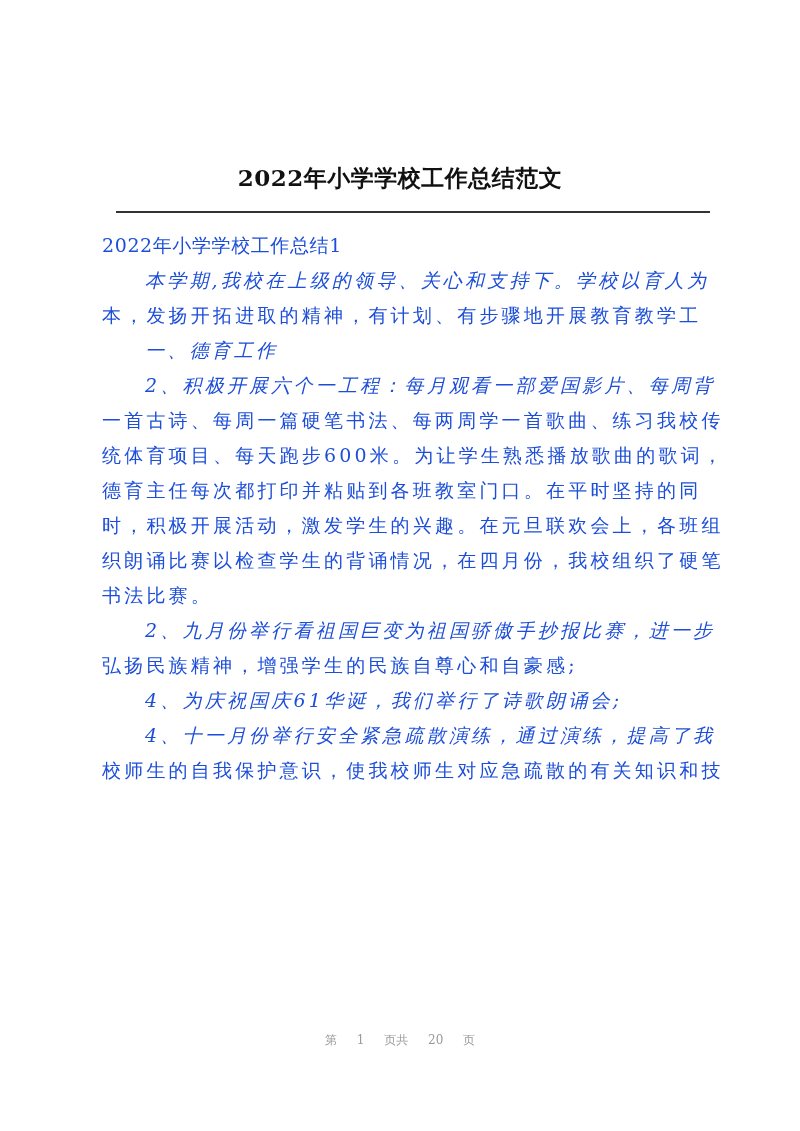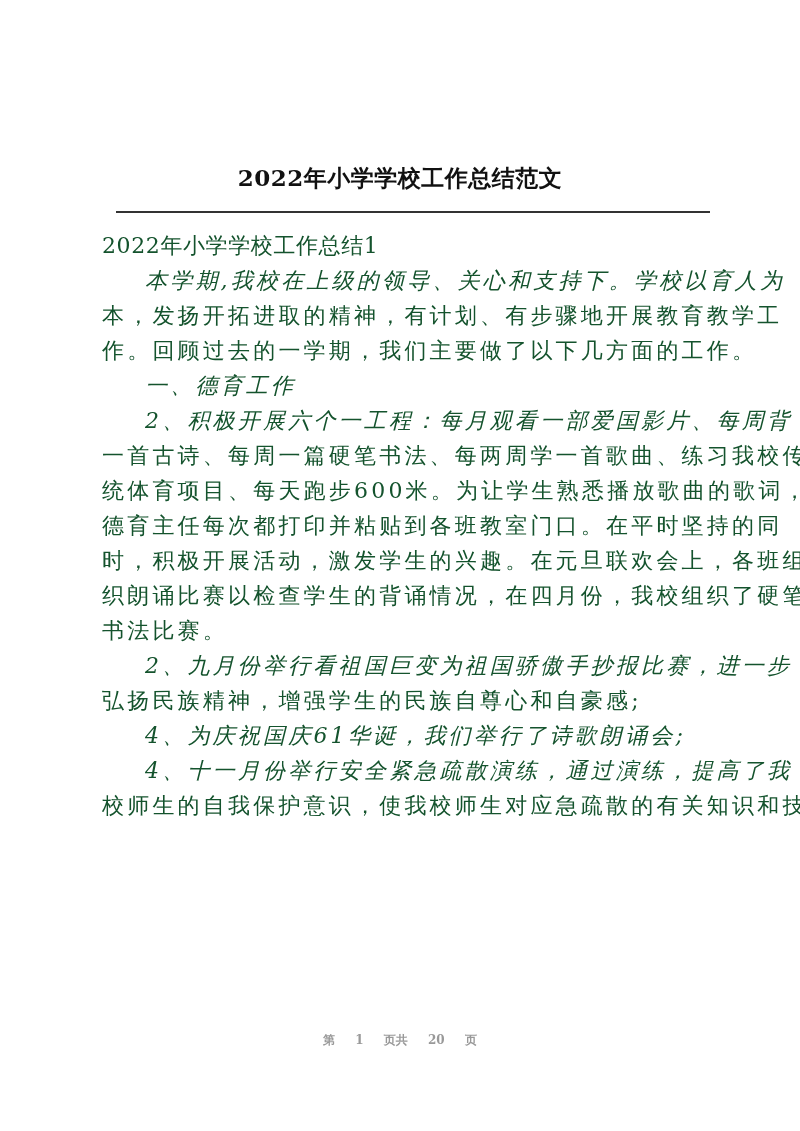--- a/index.html
+++ b/index.html
@@ -4,40 +4,39 @@
 <style>
   html, body { margin: 0; padding: 0; background: #ffffff; }
   body { width: 800px; height: 1131px; position: relative; overflow: hidden;
          font-family: "DejaVu Serif", "Liberation Serif", serif; color: #1a1a1a; }
   .page { position: absolute; left: 0; top: 0; width: 658px; height: 1131px; }
   .doc-title { position: absolute; left: 0; width: 800px; top: 163px; text-align: center;
                font-size: 23px; font-weight: bold; letter-spacing: 0.5px; color: #111; }
   .title-rule { position: absolute; left: 116px; top: 211px; width: 594px; height: 0;
                 border-top: 2px solid #333; }
   .content { position: absolute; left: 102px; top: 228px; width: 608px; }
-  .line { font-size: 22px; line-height: 35px; height: 35px; white-space: nowrap;
-          letter-spacing: 3.2px; color: #14532d; }
+  .line { font-size: 19px; line-height: 35px; height: 35px; white-space: nowrap;
+          letter-spacing: 3.2px; color: #1d4ed8; }
   .subhead { letter-spacing: 0.6px; }
   .indent { padding-left: 43px; font-style: italic; }
   .footer { position: absolute; left: 0; width: 800px; top: 1032px; text-align: center;
-            font-size: 12px; color: #999; word-spacing: 8px; font-weight: bold; }
+            font-size: 12px; color: #999; word-spacing: 8px; }
   .footer span { margin: 0 4px; }
 </style>
 </head>
 <body>
 
 <div class="page">
   <div class="doc-title">2022年小学学校工作总结范文</div>
   <div class="title-rule"></div>
 
   <div class="content">
     <div class="line subhead">2022年小学学校工作总结1</div>
     <div class="line indent">本学期,我校在上级的领导、关心和支持下。学校以育人为</div>
     <div class="line">本，发扬开拓进取的精神，有计划、有步骤地开展教育教学工</div>
-    <div class="line">作。回顾过去的一学期，我们主要做了以下几方面的工作。</div>
     <div class="line indent">一、德育工作</div>
     <div class="line indent">2、积极开展六个一工程：每月观看一部爱国影片、每周背</div>
     <div class="line">一首古诗、每周一篇硬笔书法、每两周学一首歌曲、练习我校传</div>
     <div class="line">统体育项目、每天跑步600米。为让学生熟悉播放歌曲的歌词，</div>
     <div class="line">德育主任每次都打印并粘贴到各班教室门口。在平时坚持的同</div>
     <div class="line">时，积极开展活动，激发学生的兴趣。在元旦联欢会上，各班组</div>
     <div class="line">织朗诵比赛以检查学生的背诵情况，在四月份，我校组织了硬笔</div>
     <div class="line">书法比赛。</div>
     <div class="line indent">2、九月份举行看祖国巨变为祖国骄傲手抄报比赛，进一步</div>
     <div class="line">弘扬民族精神，增强学生的民族自尊心和自豪感;</div>

